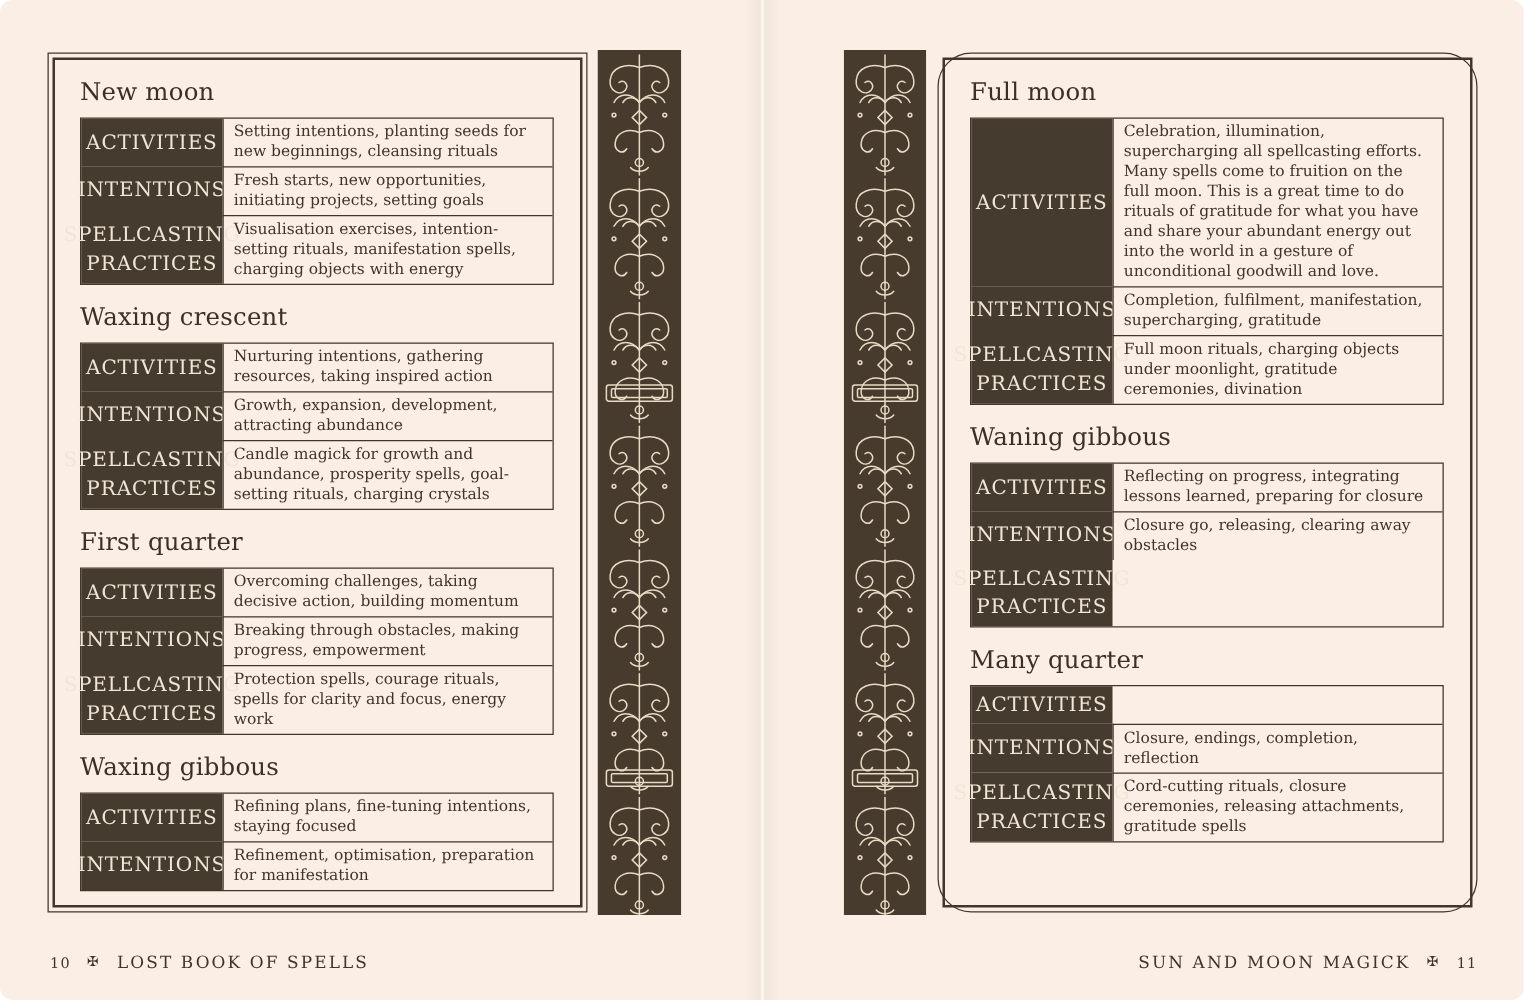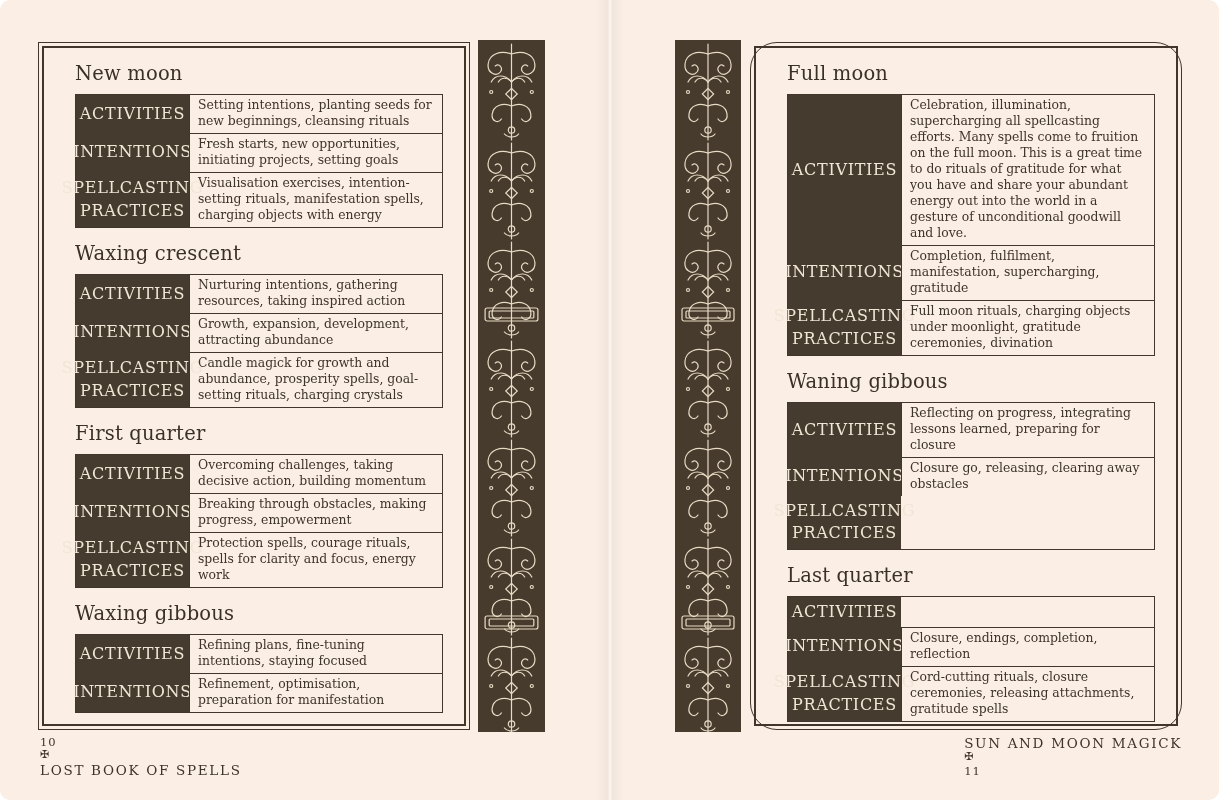--- a/index.html
+++ b/index.html
@@ -14,21 +14,21 @@
   html,body{margin:0;padding:0;background:#ffffff;}
   .book{
     position:relative;width:1219px;height:800px;background:var(--cream);
     border-radius:10px;overflow:hidden;
     font-family:"DejaVu Serif",serif;color:var(--body-text);
   }
   .page-frame{position:absolute;top:42px;width:432px;height:688px;border:1.5px solid var(--ink);box-sizing:border-box;background:var(--cream);}
   .page-frame.left{left:38px;}
   .page-frame.right{left:750px;border-radius:27px;}
   .frame-inner{position:absolute;inset:3px;border:2.5px solid var(--ink);pointer-events:none;}
-  .content{position:absolute;inset:6px;padding:13px 20px 0 30px;overflow:hidden;}
+  .content{position:absolute;inset:6px;padding:13px 20px 0 19px;overflow:hidden;}
   .phase-title{font-size:19.5px;font-weight:normal;letter-spacing:.2px;color:#3a3126;margin:0 0 9px 0;}
   .phase-section + .phase-section{margin-top:14px;}
   .phase-table{border:1.6px solid var(--ink);background:var(--cream);}
   .row{display:flex;align-items:stretch;}
   .label-cell{
     width:113px;flex:0 0 113px;box-sizing:border-box;background:var(--label-bg);
     color:var(--label-text);display:flex;align-items:center;justify-content:center;
     text-align:center;font-size:16px;letter-spacing:.7px;line-height:1.4;padding:4px 6px;
   }
   .value-cell{
@@ -38,21 +38,21 @@
   .row + .row .value-cell{border-top:1.4px solid var(--ink);}
   .ornament{position:absolute;top:40px;height:692px;display:block;}
   .ornament.o-left{left:478px;width:67px;}
   .ornament.o-right{left:675px;width:66px;}
   .seam{
     position:absolute;left:596px;top:0;width:28px;height:100%;pointer-events:none;
     background:linear-gradient(90deg,rgba(64,54,42,0) 0%,rgba(64,54,42,.05) 42%,rgba(255,255,255,.55) 50%,rgba(64,54,42,.05) 58%,rgba(64,54,42,0) 100%);
   }
   .footer{
     position:absolute;bottom:22px;font-size:13.5px;letter-spacing:1.7px;
-    color:var(--body-text);display:flex;align-items:baseline;white-space:nowrap;flex-direction:column;
+    color:var(--body-text);display:flex;align-items:baseline;gap:13px;white-space:nowrap;
   }
   .footer.f-left{left:40px;}
   .footer.f-right{right:37px;}
   .page-num{font-size:11.5px;letter-spacing:1px;}
   .cross{font-family:"DejaVu Sans",sans-serif;font-size:11px;position:relative;top:-1px;}
 </style>
 </head>
 <body>
 
 <div class="book">
@@ -218,21 +218,21 @@
     <div class="value-cell">Closure go, releasing, clearing away obstacles</div>
   </div>
 
   <div class="row">
     <div class="label-cell">SPELLCASTING PRACTICES</div>
   </div>
 </div>
   </section>
 
   <section class="phase-section">
-    <h2 class="phase-title">Last quarter</h2>
+    <h2 class="phase-title">Many quarter</h2>
     <div class="phase-table">
   <div class="row">
     <div class="label-cell">ACTIVITIES</div>
   </div>
 
   <div class="row">
     <div class="label-cell">INTENTIONS</div>
     <div class="value-cell">Closure, endings, completion, reflection</div>
   </div>
 

